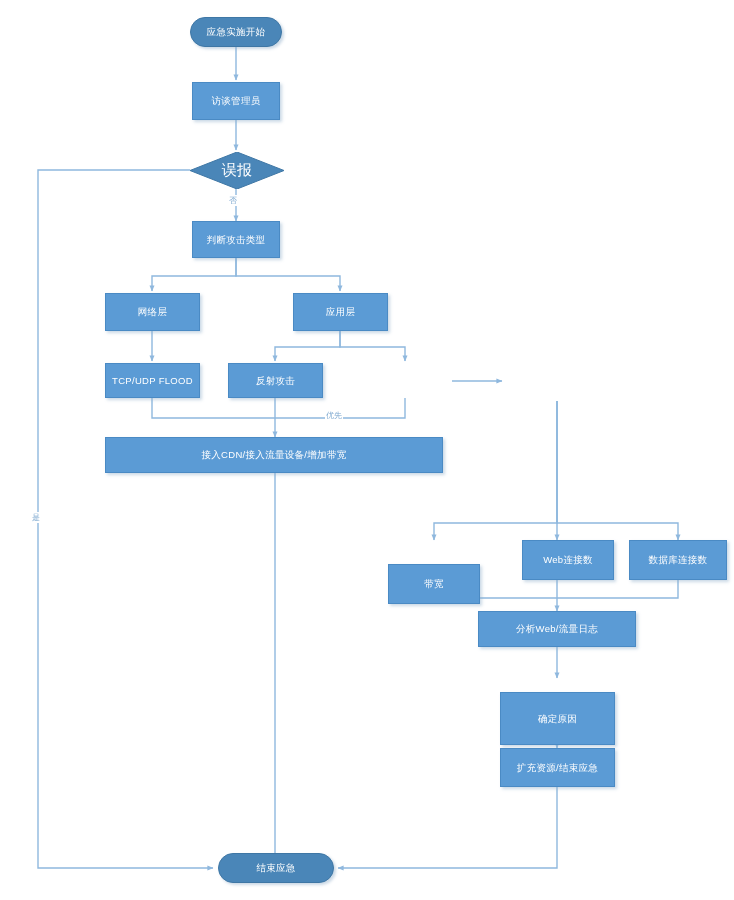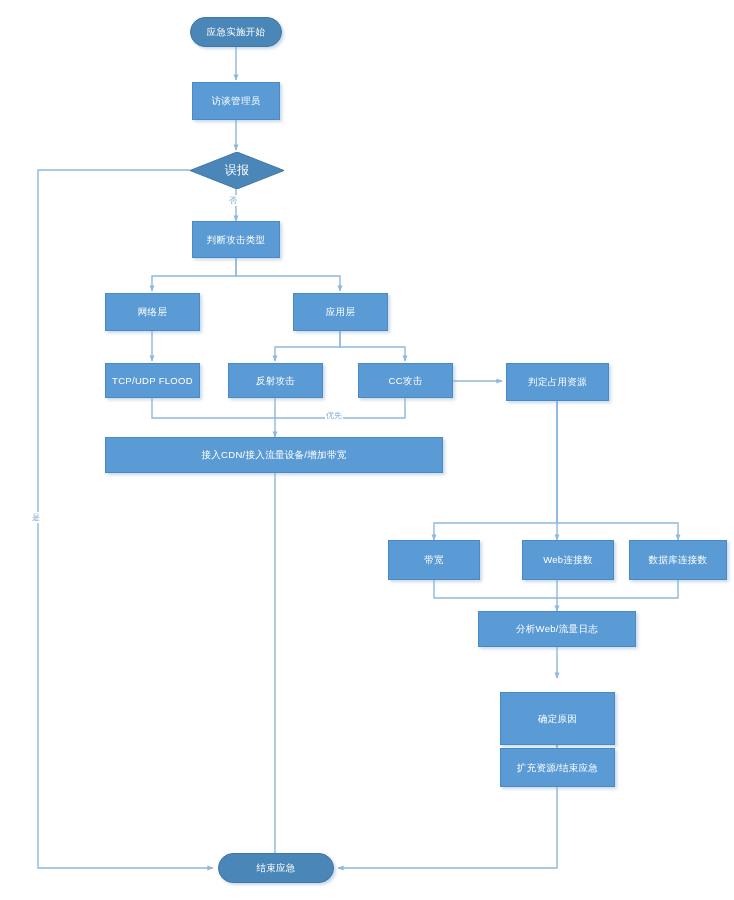--- a/index.html
+++ b/index.html
@@ -41,21 +41,21 @@
   .node.diamond{
     background:transparent;
     border:none;
     box-shadow:none;
   }
   .diamond-shape{
     position:absolute;left:0;top:0;width:100%;height:100%;
   }
   .node.diamond .dlabel{
     position:relative;z-index:2;
-    color:#ffffff;font-size:12px;
+    color:#ffffff;font-size:15px;
   }
   .edge-label{
     position:absolute;
     font-size:8px;
     color:#7FA9D0;
     background:#ffffff;
     padding:0 1px;
     white-space:nowrap;
   }
   .wire{
@@ -146,33 +146,27 @@
   </div>
 
   <div class="node" style="left:228px;top:363px;width:95px;height:35px;">
     <span>反射攻击</span>
   </div>
 
   <div class="node" style="left:105px;top:363px;width:95px;height:35px;">
     <span>TCP/UDP FLOOD</span>
   </div>
 
-  <div class="node" style="left:358px;top:363px;width:95px;height:35px;">
-    <span>CC攻击</span>
-  </div>
 
-  <div class="node" style="left:506px;top:363px;width:103px;height:38px;">
-    <span>判定占用资源</span>
-  </div>
 
   <div class="node" style="left:105px;top:437px;width:338px;height:36px;">
     <span>接入CDN/接入流量设备/增加带宽</span>
   </div>
 
-  <div class="node" style="left:388px;top:540px;width:92px;height:40px;">
+  <div class="node" style="left:388px;top:564px;width:92px;height:40px;">
     <span>带宽</span>
   </div>
 
   <div class="node" style="left:522px;top:540px;width:92px;height:40px;">
     <span>Web连接数</span>
   </div>
 
   <div class="node" style="left:629px;top:540px;width:98px;height:40px;">
     <span>数据库连接数</span>
   </div>

